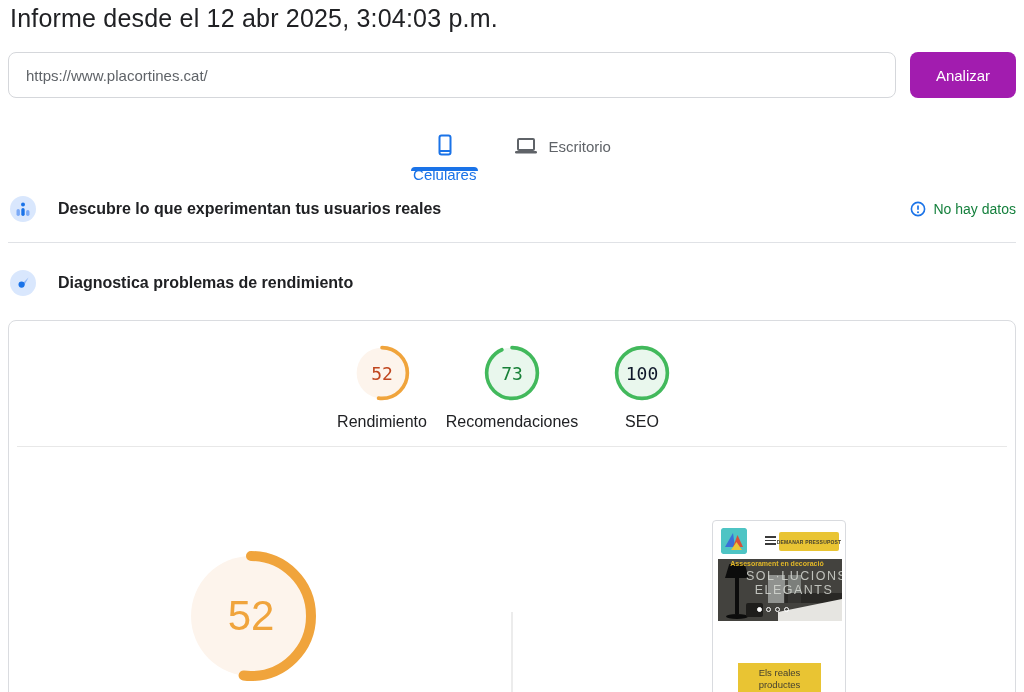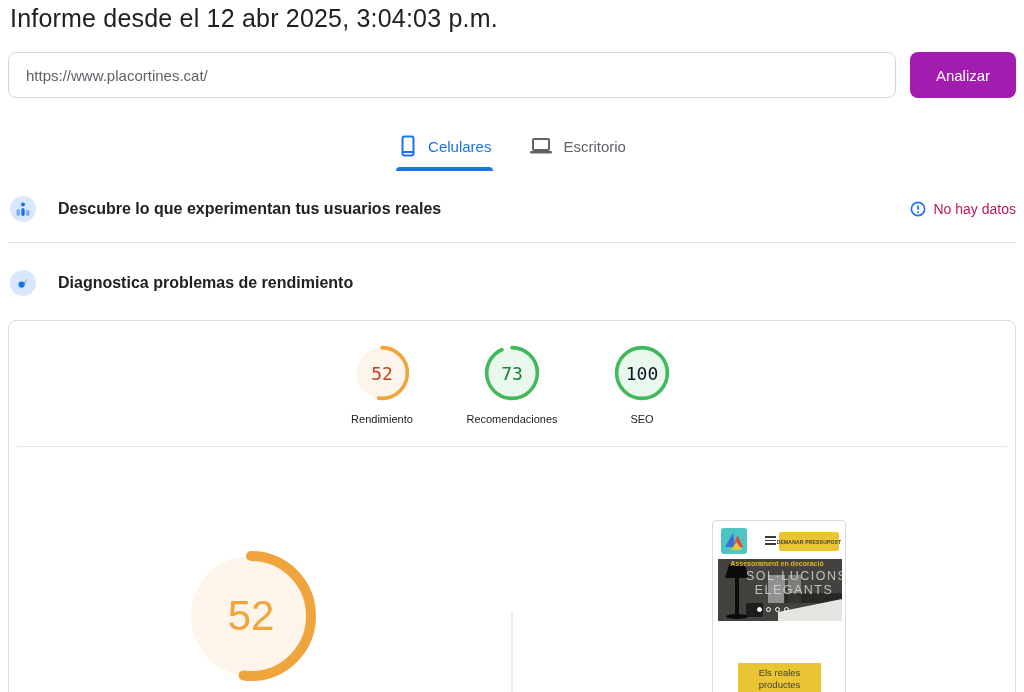--- a/index.html
+++ b/index.html
@@ -13,48 +13,48 @@
   .url-input { position:absolute; left:8px; top:52px; width:888px; height:46px;
                border:1px solid #d5d7db; border-radius:8px; padding:0 17px;
                font-size:15px; color:#5f6368; font-family:"Liberation Sans",sans-serif; outline:none; }
   .analyze-btn { position:absolute; left:910px; top:52px; width:106px; height:46px;
                  background:#a21caf; color:#fff; border:none; border-radius:8px;
                  font-size:15px; font-weight:500; font-family:"Liberation Sans",sans-serif; cursor:pointer; }
 
   .tabs { position:absolute; left:0; right:0; top:134px; display:flex; justify-content:center; gap:38px; }
   .tab { position:relative; display:flex; align-items:center; gap:10px; height:24px;
          font-size:15px; cursor:pointer; }
-  .tab.active { color:#1a73e8; }
+  .tab.active { color:#1a73e8;flex-direction:column; }
   .tab.inactive { color:#5f6368; }
   .tab .underline { position:absolute; left:-2px; right:-2px; top:33px; height:4px;
                     background:#1a73e8; border-radius:4px 4px 0 0; }
 
   .row { position:absolute; left:10px; right:8px; display:flex; align-items:center; }
   .crux-row { top:196px; }
   .diag-row { top:270px; }
   .row .bubble { width:26px; height:26px; border-radius:50%; background:#d9e7fd;
                  display:flex; align-items:center; justify-content:center; flex:0 0 26px; }
   .row .row-title { margin-left:22px; font-size:16px; font-weight:700; color:#202124; }
   .row .spacer { flex:1; }
-  .no-data { display:flex; align-items:center; gap:8px; color:#be185d; font-size:14px; cursor:pointer; }
+  .no-data { display:flex; align-items:center; gap:8px; color:#15803d; font-size:14px; cursor:pointer; }
 
   .divider { position:absolute; left:8px; right:8px; height:1px; background:#e0e2e6; }
   .divider1 { top:242px; }
 
   .card { position:absolute; left:8px; top:320px; width:1008px; height:390px;
           border:1px solid #dadce0; border-radius:8px; background:#fff; }
 
   .scores-row { display:flex; justify-content:center; margin-top:23px; }
   .score { width:130px; display:flex; flex-direction:column; align-items:center; cursor:pointer; }
   .ring-wrap { position:relative; width:58px; height:58px; }
   .ring-wrap svg { position:absolute; left:0; top:0; }
   .ring-wrap .num { position:absolute; left:0; top:0; width:58px; height:58px;
                     display:flex; align-items:center; justify-content:center;
                     font-family:"DejaVu Sans Mono", monospace; font-size:18px; }
-  .score-label { margin-top:11px; font-size:11px; color:#202124; }
+  .score-label { margin-top:11px; font-size:16px; color:#202124; }
 
   .card-divider { position:absolute; left:8px; right:8px; top:125px; height:1px; background:#e8e8e8; }
 
   .big-gauge { position:absolute; left:172px; top:225px; width:140px; height:140px; }
   .big-gauge svg { position:absolute; left:0; top:0; }
   .big-gauge .num { position:absolute; left:0; top:0; width:140px; height:140px;
                     display:flex; align-items:center; justify-content:center;
                     font-size:42px; font-family:"Liberation Sans",sans-serif; }
 
   .v-divider { position:absolute; left:502px; top:291px; width:2px; bottom:-2px; background:#ececec; }

